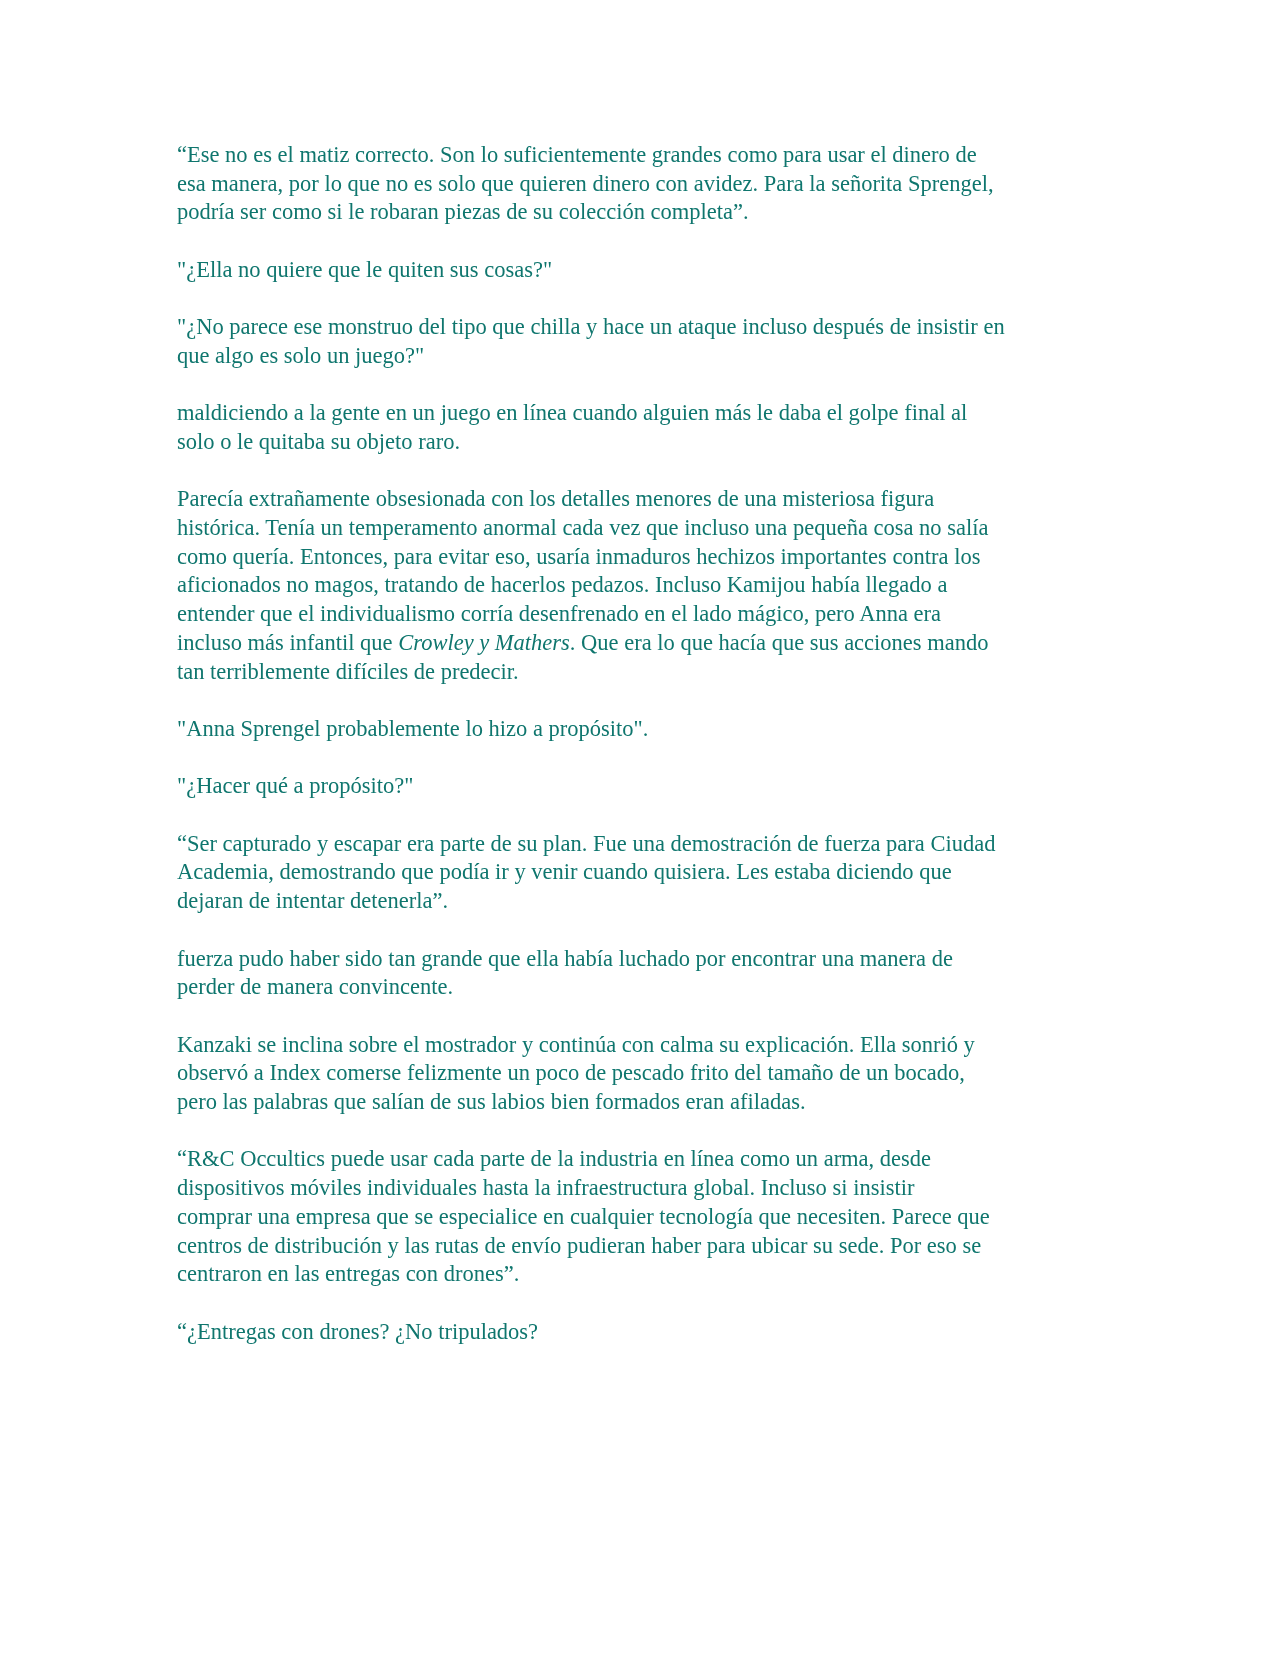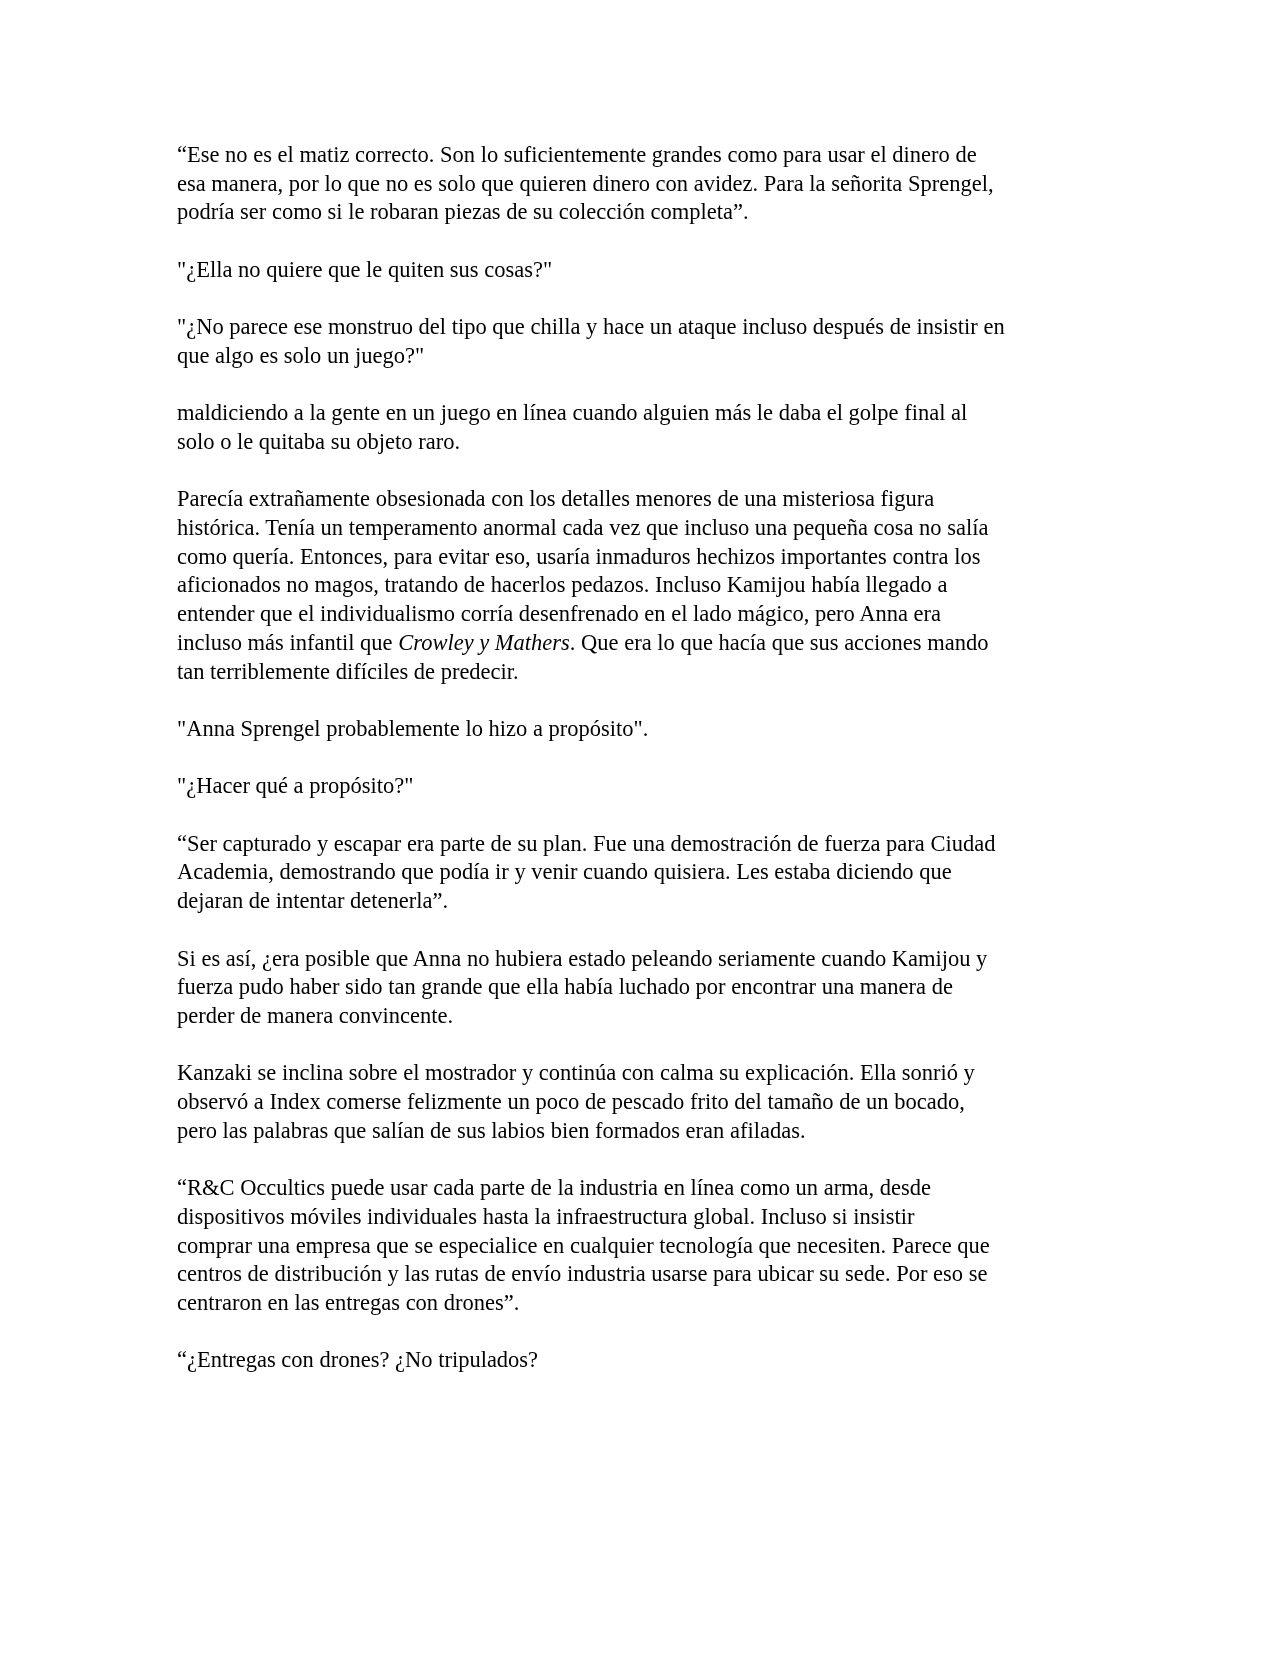--- a/index.html
+++ b/index.html
@@ -5,21 +5,21 @@
   html, body { margin: 0; padding: 0; background: #ffffff; }
   body { width: 1280px; height: 1656px; position: relative; overflow: hidden; }
   .page {
     position: absolute;
     left: 177px;
     top: 141px;
     width: 930px;
     font-family: "Liberation Serif", "DejaVu Serif", serif;
     font-size: 22.5px;
     line-height: 28.7px;
-    color: #000000;
+    color: #0f766e;
   }
   .para { margin: 0 0 28.7px 0; white-space: normal; }
   .line { display: block; white-space: nowrap; }
   em { }
 </style>
 </head>
 <body>
 
 <div class="page">
 
@@ -61,36 +61,35 @@
     <span class="line">"¿Hacer qué a propósito?"</span>
   </p>
 
   <p class="para">
     <span class="line">“Ser capturado y escapar era parte de su plan. Fue una demostración de fuerza para Ciudad</span>
     <span class="line">Academia, demostrando que podía ir y venir cuando quisiera. Les estaba diciendo que</span>
     <span class="line">dejaran de intentar detenerla”.</span>
   </p>
 
   <p class="para">
-    <span class="line">Si es así, ¿era posible que Anna no hubiera estado peleando seriamente cuando Kamijou y</span>
     <span class="line">fuerza pudo haber sido tan grande que ella había luchado por encontrar una manera de</span>
     <span class="line">perder de manera convincente.</span>
   </p>
 
   <p class="para">
     <span class="line">Kanzaki se inclina sobre el mostrador y continúa con calma su explicación. Ella sonrió y</span>
     <span class="line">observó a Index comerse felizmente un poco de pescado frito del tamaño de un bocado,</span>
     <span class="line">pero las palabras que salían de sus labios bien formados eran afiladas.</span>
   </p>
 
   <p class="para">
     <span class="line">“R&amp;C Occultics puede usar cada parte de la industria en línea como un arma, desde</span>
     <span class="line">dispositivos móviles individuales hasta la infraestructura global. Incluso si insistir</span>
     <span class="line">comprar una empresa que se especialice en cualquier tecnología que necesiten. Parece que</span>
-    <span class="line">centros de distribución y las rutas de envío industria usarse para ubicar su sede. Por eso se</span>
+    <span class="line">centros de distribución y las rutas de envío pudieran haber para ubicar su sede. Por eso se</span>
     <span class="line">centraron en las entregas con drones”.</span>
   </p>
 
   <p class="para">
     <span class="line">“¿Entregas con drones? ¿No tripulados?</span>
   </p>
 
 </div>
 
 </body></html>

